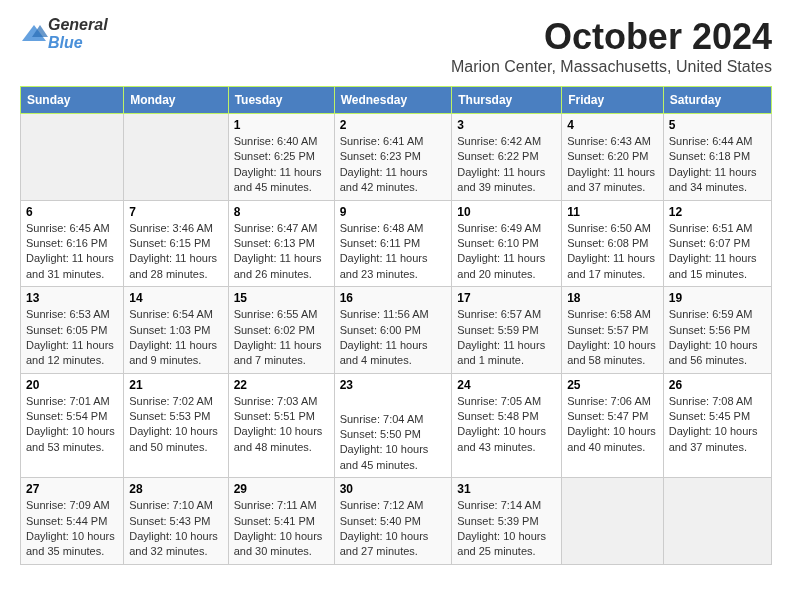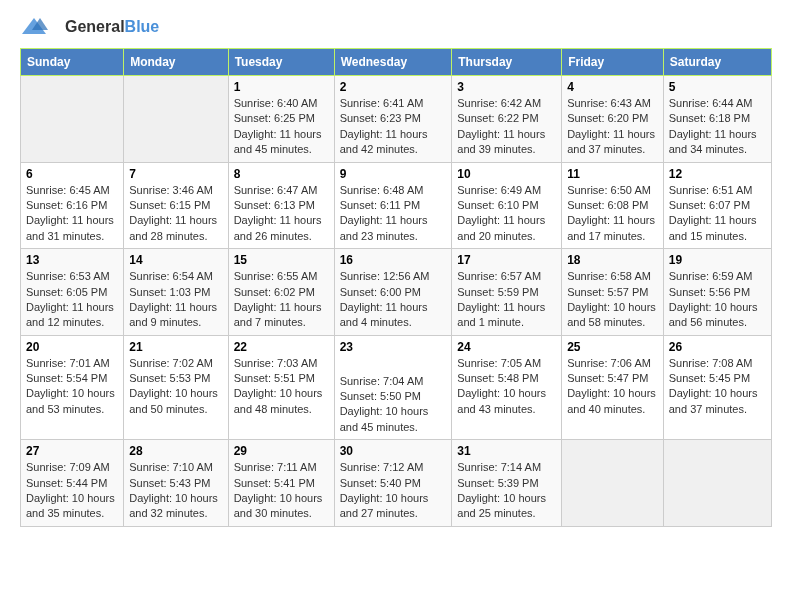--- a/index.html
+++ b/index.html
@@ -75,40 +75,45 @@
     }
     .empty-cell {
       background: #f0f0f0 !important;
     }
     .logo-row {
       display: flex;
       align-items: center;
     }
     .logo-text-group {
       display: flex;
-      flex-direction: row;
+      flex-direction: column;
       line-height: 1.1;
-      margin-left: 17px;
+      margin-left: 0;
+      font-style: italic;
     }
   </style>
 </head>
 <body>
 
 <div class="header-section">
   <div class="logo">
     <div class="logo-row">
       <svg width="28" height="22" viewBox="0 0 28 22">
         <polygon points="14,2 26,18 2,18" fill="#4a90d9" opacity="0.85"></polygon>
         <polygon points="20,2 28,14 12,14" fill="#2a6db5" opacity="0.7"></polygon>
       </svg>
       <div class="logo-text-group">
         <span style="font-size:16px;font-weight:bold;color:#333;">General</span>
         <span style="font-size:16px;font-weight:bold;color:#4a90d9;">Blue</span>
       </div>
     </div>
+  </div>
+  <div class="title-section">
+    <div class="month-title">October 2024</div>
+    <div class="location-title">Marion Center, Massachusetts, United States</div>
   </div>
 </div>
 
 <table>
   <thead>
     <tr>
       <th>Sunday</th>
       <th>Monday</th>
       <th>Tuesday</th>
       <th>Wednesday</th>
@@ -210,21 +215,21 @@
 Daylight: 11 hours and 9 minutes.</div>
         </td>
         <td>
           <span class="day-number">15</span>
           <div class="day-info" style="white-space: pre-line;">Sunrise: 6:55 AM
 Sunset: 6:02 PM
 Daylight: 11 hours and 7 minutes.</div>
         </td>
         <td>
           <span class="day-number">16</span>
-          <div class="day-info" style="white-space: pre-line;">Sunrise: 12:56 AM
+          <div class="day-info" style="white-space: pre-line;">Sunrise: 11:56 AM
 Sunset: 6:00 PM
 Daylight: 11 hours and 4 minutes.</div>
         </td>
         <td>
           <span class="day-number">17</span>
           <div class="day-info" style="white-space: pre-line;">Sunrise: 6:57 AM
 Sunset: 5:59 PM
 Daylight: 11 hours and 1 minute.</div>
         </td>
         <td>

